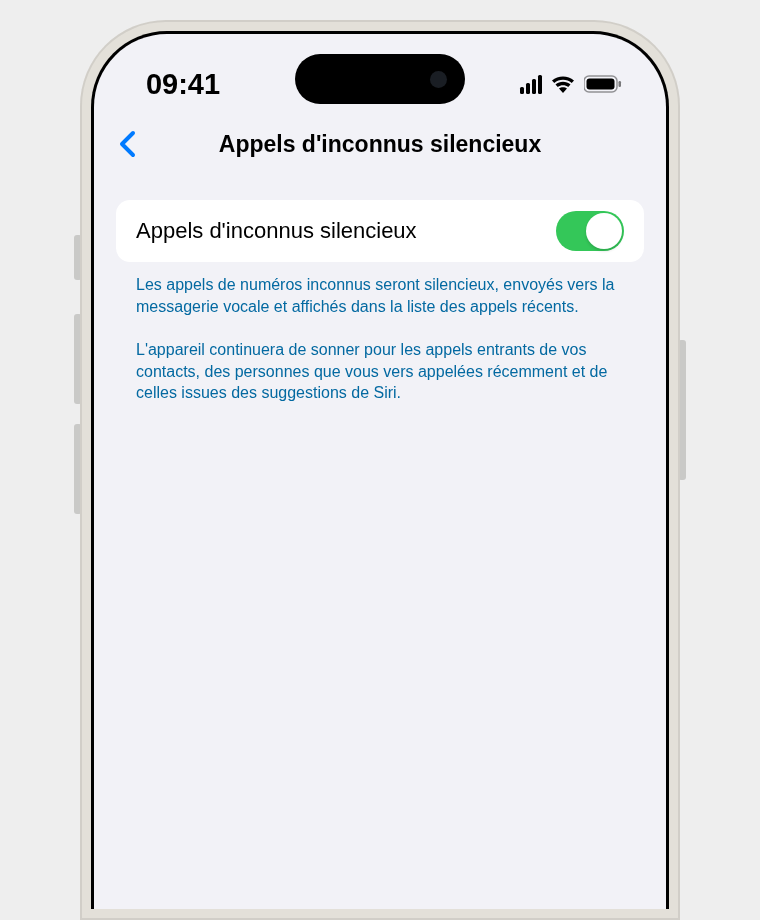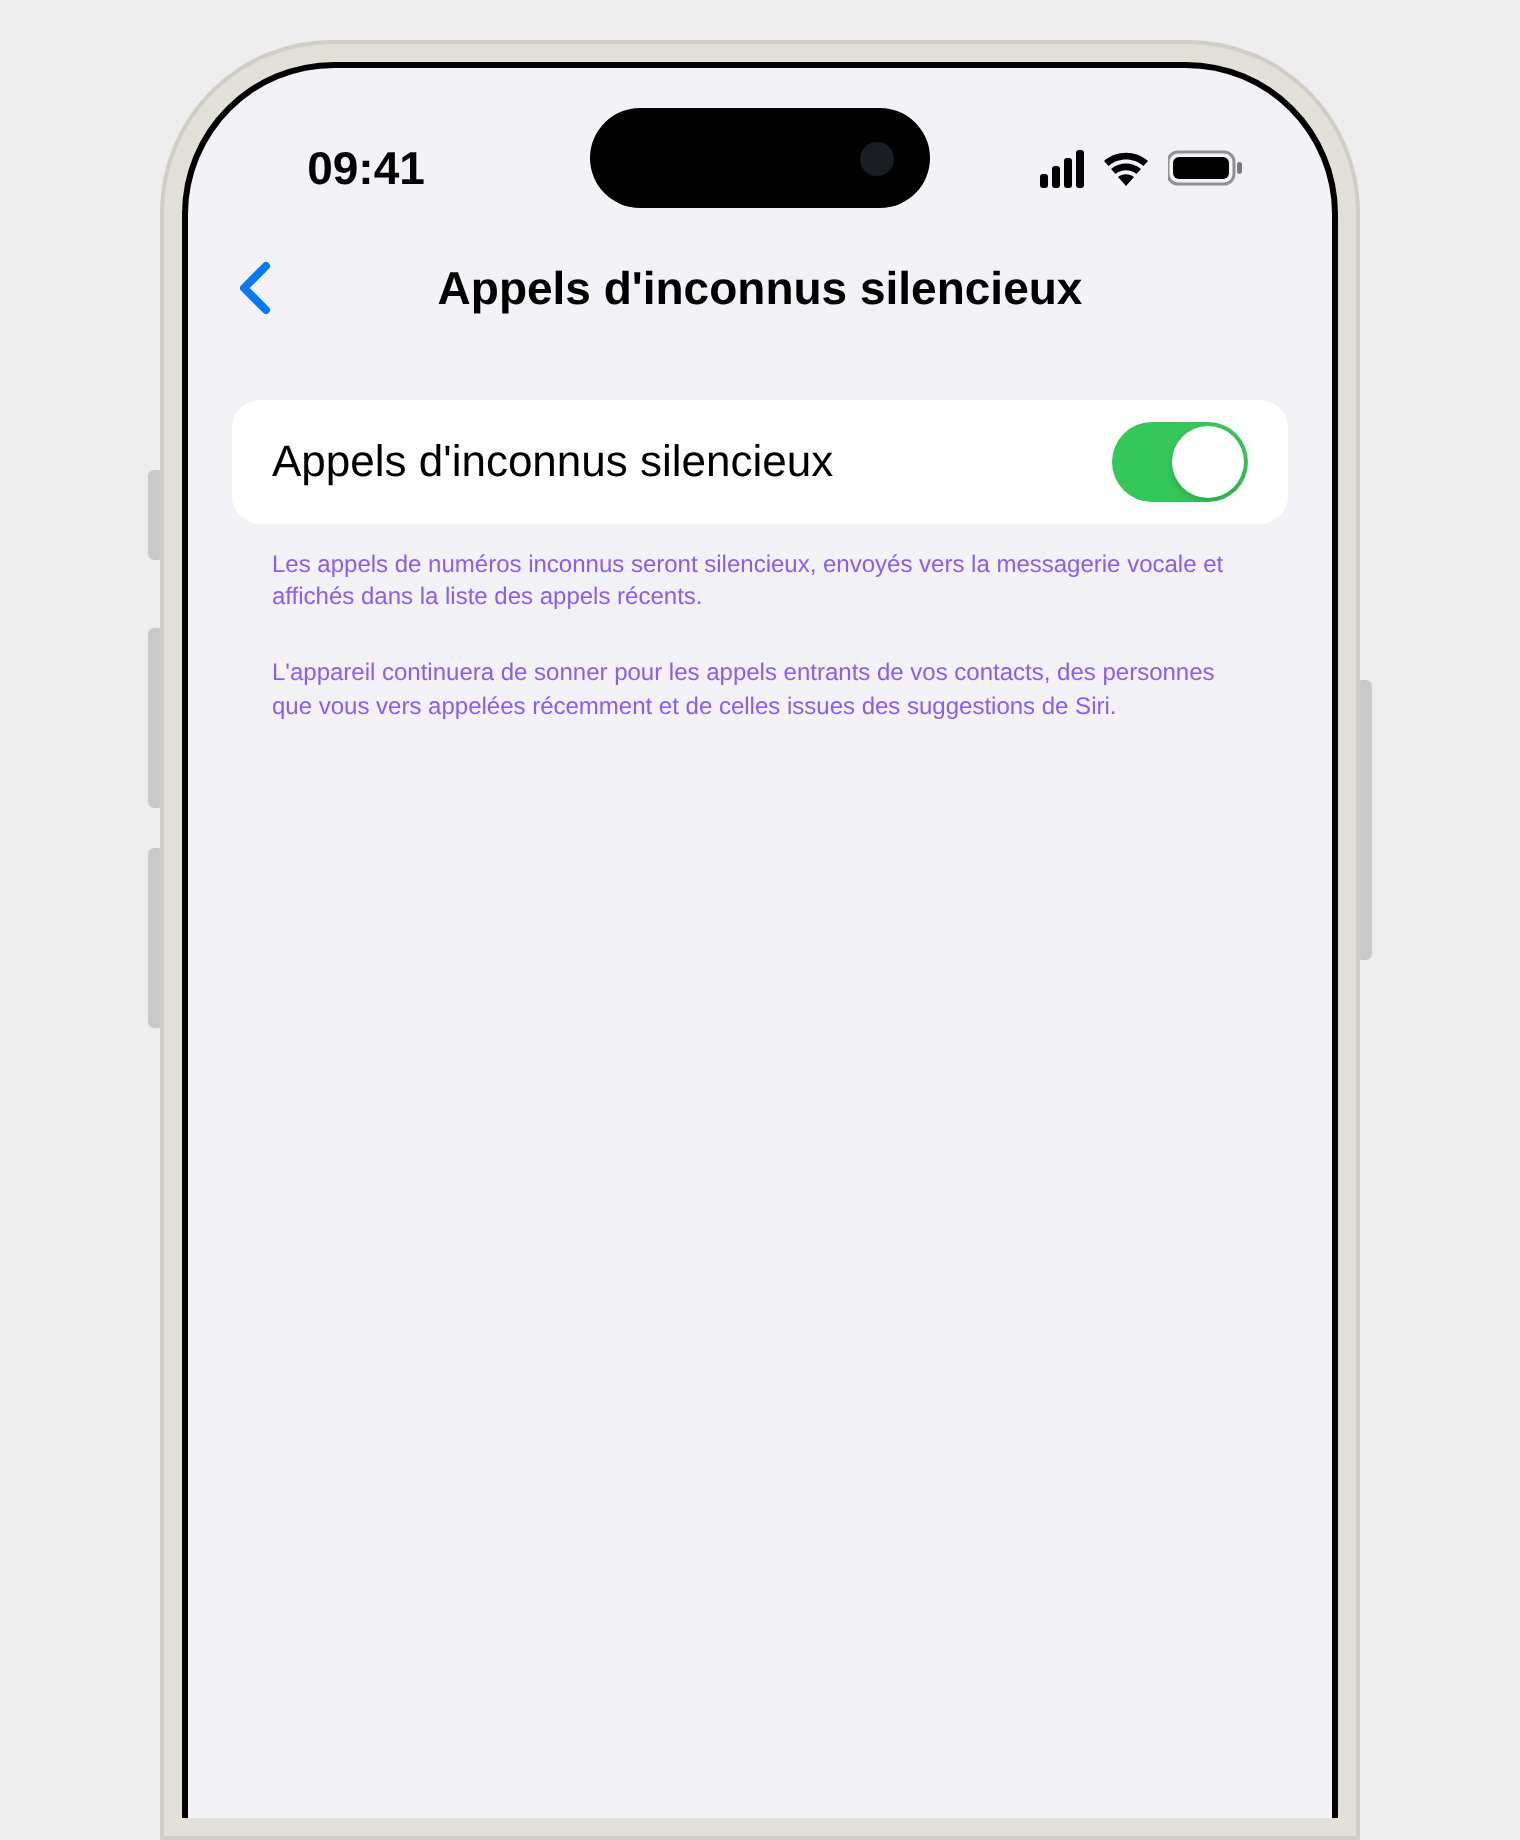--- a/index.html
+++ b/index.html
@@ -86,21 +86,21 @@
     
     .status-bar {
       height: 82px;
       display: flex;
       align-items: center;
       justify-content: space-between;
       padding: 18px 44px 0 44px;
     }
 
     .status-time {
-      font-size: 23px;
+      font-size: 29px;
       font-weight: 600;
       color: #000;
       width: 90px;
       text-align: center;
     }
 
     .status-icons {
       display: flex;
       align-items: center;
       gap: 9px;
@@ -187,23 +187,23 @@
       width: 36px;
       height: 36px;
       background: #fff;
       border-radius: 50%;
       top: 2px;
       right: 2px;
       box-shadow: 0 2px 3px rgba(0,0,0,0.15);
     }
 
     .footer-text {
-      font-size: 12px;
+      font-size: 16px;
       line-height: 1.35;
-      color: #8b5cf6;
+      color: #0369a1;
       padding: 12px 20px 0 20px;
     }
 
     .footer-text p {
       margin-bottom: 22px;
     }
   </style>
 </head>
 <body>
 

